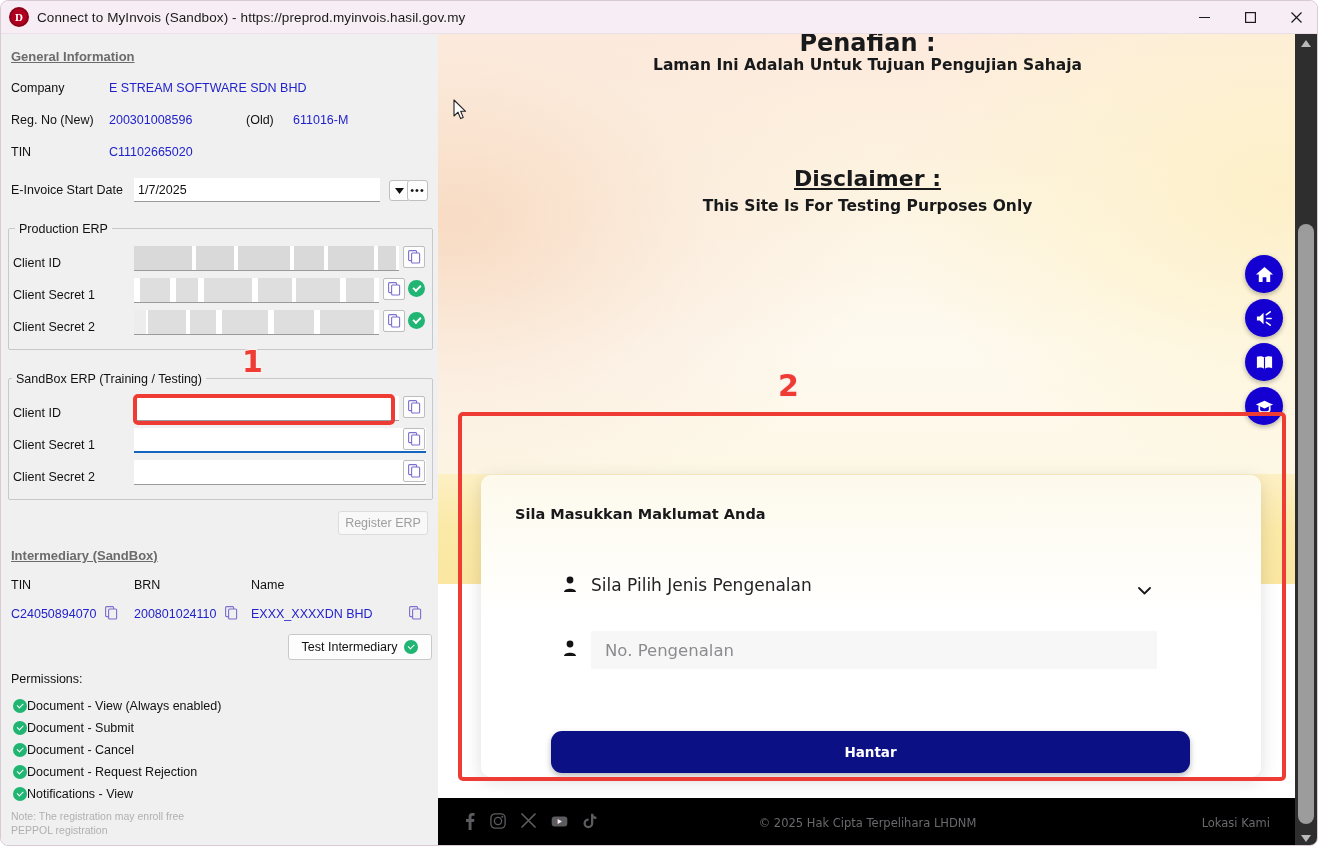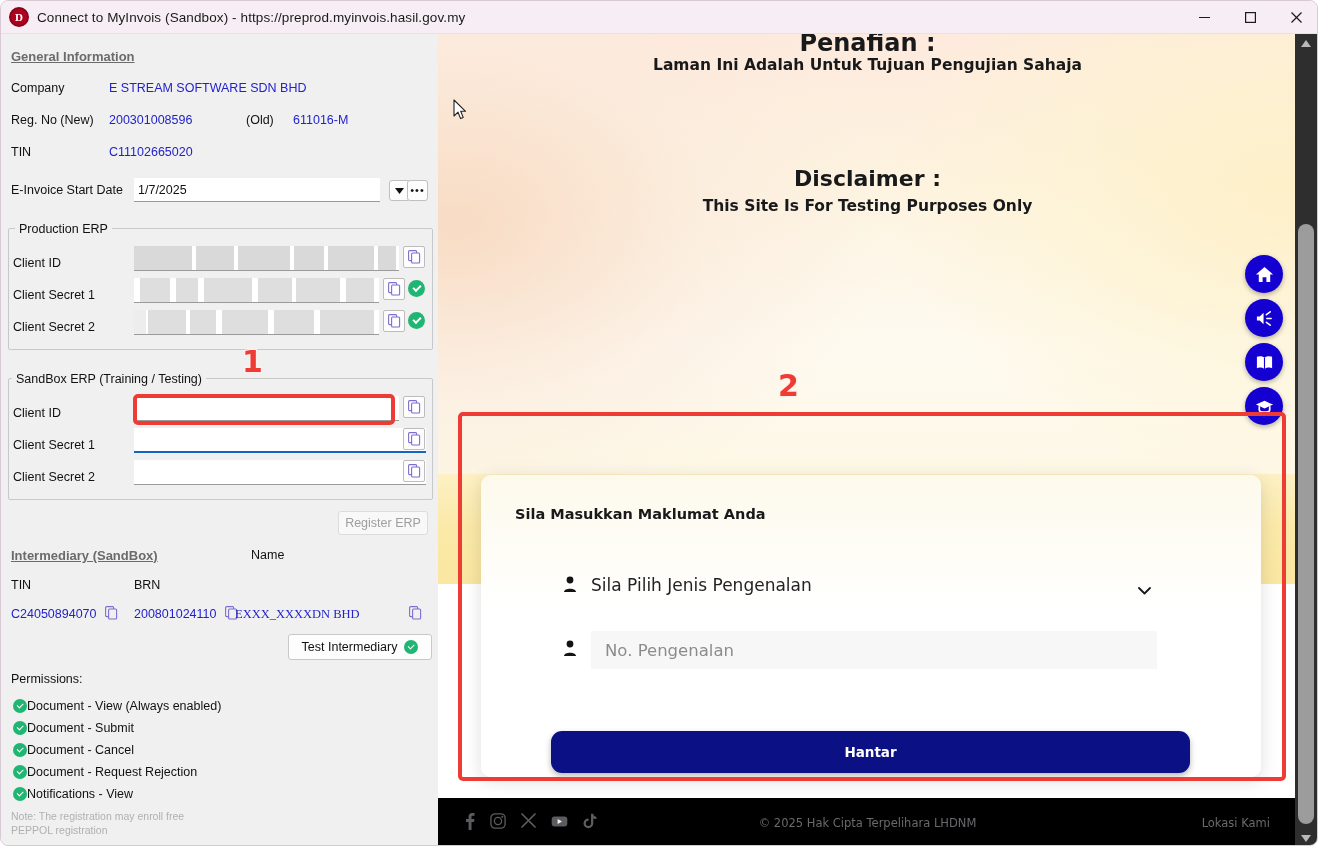--- a/index.html
+++ b/index.html
@@ -429,37 +429,37 @@
           <rect x="3.6" y="3" width="8" height="10" rx="1" fill="#fff" stroke="#7b6fd0" stroke-width="1.1"></rect>
         </svg>
     </div>
 
     <div class="btn-disabled" style="left:337px; top:477px; width:90px; height:24px;">Register ERP</div>
 
     <div class="section-head" style="left:10px; top:514px;">Intermediary (SandBox)</div>
 
     <div class="lbl" style="left:10px; top:544px;">TIN</div>
     <div class="lbl" style="left:133px; top:544px;">BRN</div>
-    <div class="lbl" style="left:250px; top:514px;">Name</div>
+    <div class="lbl" style="left:250px; top:544px;">Name</div>
 
     <div class="val" style="left:10px; top:573px;">C24050894070</div>
     <div style="position:absolute; left:104px; top:572px;">
       <svg width="13" height="14" viewBox="0 0 13 14">
           <rect x="0.6" y="0.6" width="8" height="10" rx="1" fill="none" stroke="#7b6fd0" stroke-width="1.1"></rect>
           <rect x="3.6" y="3" width="8" height="10" rx="1" fill="#f0f0f0" stroke="#7b6fd0" stroke-width="1.1"></rect>
         </svg>
     </div>
     <div class="val" style="left:133px; top:573px;">200801024110</div>
     <div style="position:absolute; left:224px; top:572px;">
       <svg width="13" height="14" viewBox="0 0 13 14">
           <rect x="0.6" y="0.6" width="8" height="10" rx="1" fill="none" stroke="#7b6fd0" stroke-width="1.1"></rect>
           <rect x="3.6" y="3" width="8" height="10" rx="1" fill="#f0f0f0" stroke="#7b6fd0" stroke-width="1.1"></rect>
         </svg>
     </div>
-    <div class="val" style="left:234px; top:573px;font-family:Liberation Serif, serif;">EXXX_XXXXDN BHD</div>
+    <div class="val" style="left:250px; top:573px;">EXXX_XXXXDN BHD</div>
     <div style="position:absolute; left:408px; top:572px;">
       <svg width="13" height="14" viewBox="0 0 13 14">
           <rect x="0.6" y="0.6" width="8" height="10" rx="1" fill="none" stroke="#7b6fd0" stroke-width="1.1"></rect>
           <rect x="3.6" y="3" width="8" height="10" rx="1" fill="#f0f0f0" stroke="#7b6fd0" stroke-width="1.1"></rect>
         </svg>
     </div>
 
     <div class="btn-test" style="left:287px; top:600px; width:144px; height:26px;">
       <span>Test Intermediary</span>
       <span class="okmark small" style="position:relative; left:0; top:0;"></span>
@@ -492,21 +492,21 @@
 PEPPOL registration</div>
   </div>
 
   <div class="webview">
     <div class="web-hero"></div>
     <div class="web-mid"></div>
     <div class="web-white"></div>
 
     <div class="disc-top" style="top:-5px; font-size:24px;">Penafian :</div>
     <div class="disc-top" style="top:22px; font-size:15.5px;">Laman Ini Adalah Untuk Tujuan Pengujian Sahaja</div>
-    <div class="disc-top" style="top:132px; font-size:22px;">Disclaimer :</div>
+    <div class="disc-top" style="top:132px; font-size:22px;text-decoration:underline;">Disclaimer :</div>
     <div class="disc-top" style="top:163px; font-size:15.5px;">This Site Is For Testing Purposes Only</div>
 
     <div class="fab" style="top:221px;">
       <svg width="19" height="19" viewBox="0 0 20 20">
           <path d="M10 2 L19 10 H16 V18 H12 V13 H8 V18 H4 V10 H1 Z" fill="#fff"></path>
         </svg>
     </div>
     <div class="fab" style="top:265px;">
       <svg width="19" height="19" viewBox="0 0 20 20">
           <path d="M2 8 L2 12 L5 12 L9 16 L9 4 L5 8 Z" fill="#fff"></path>

